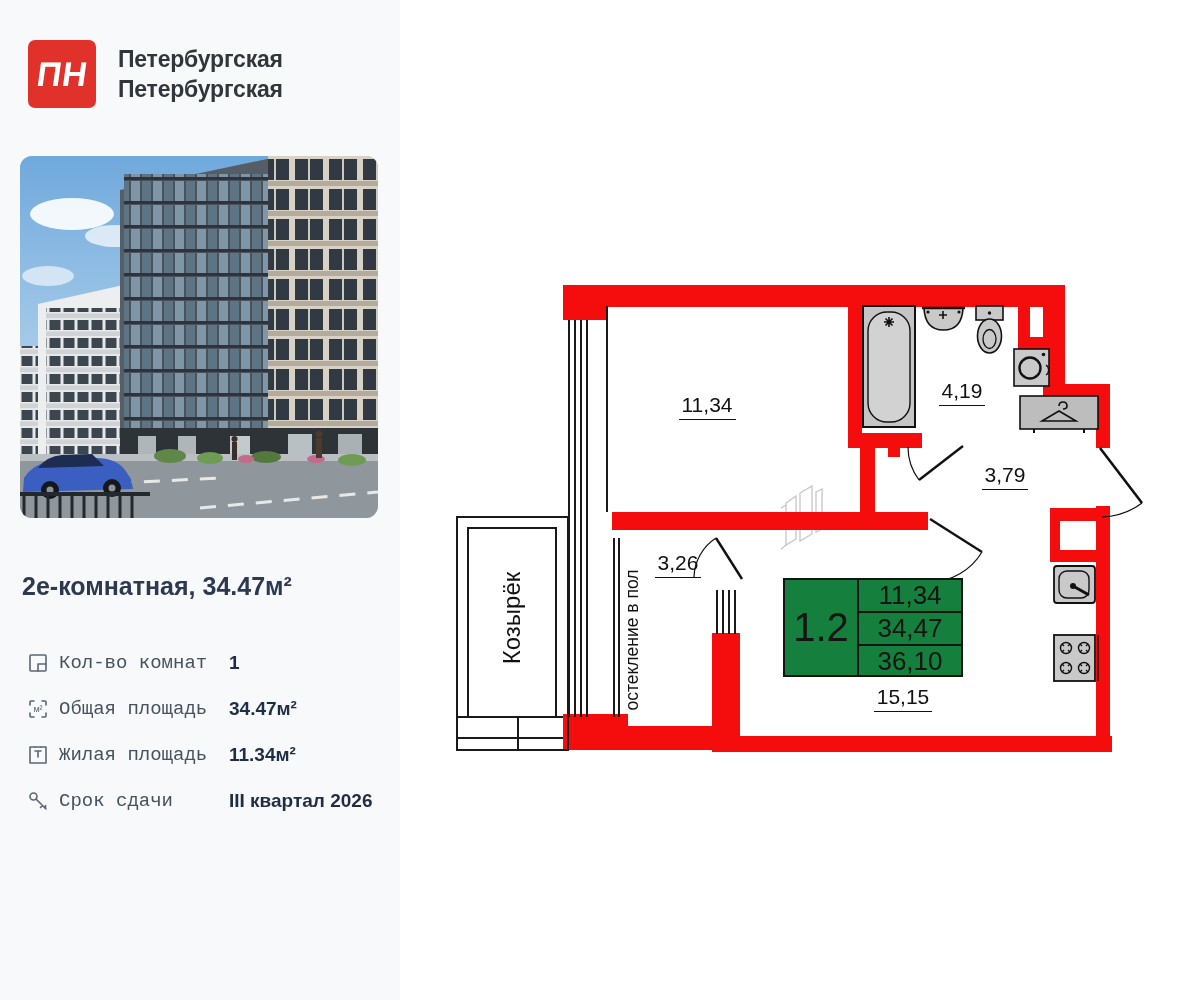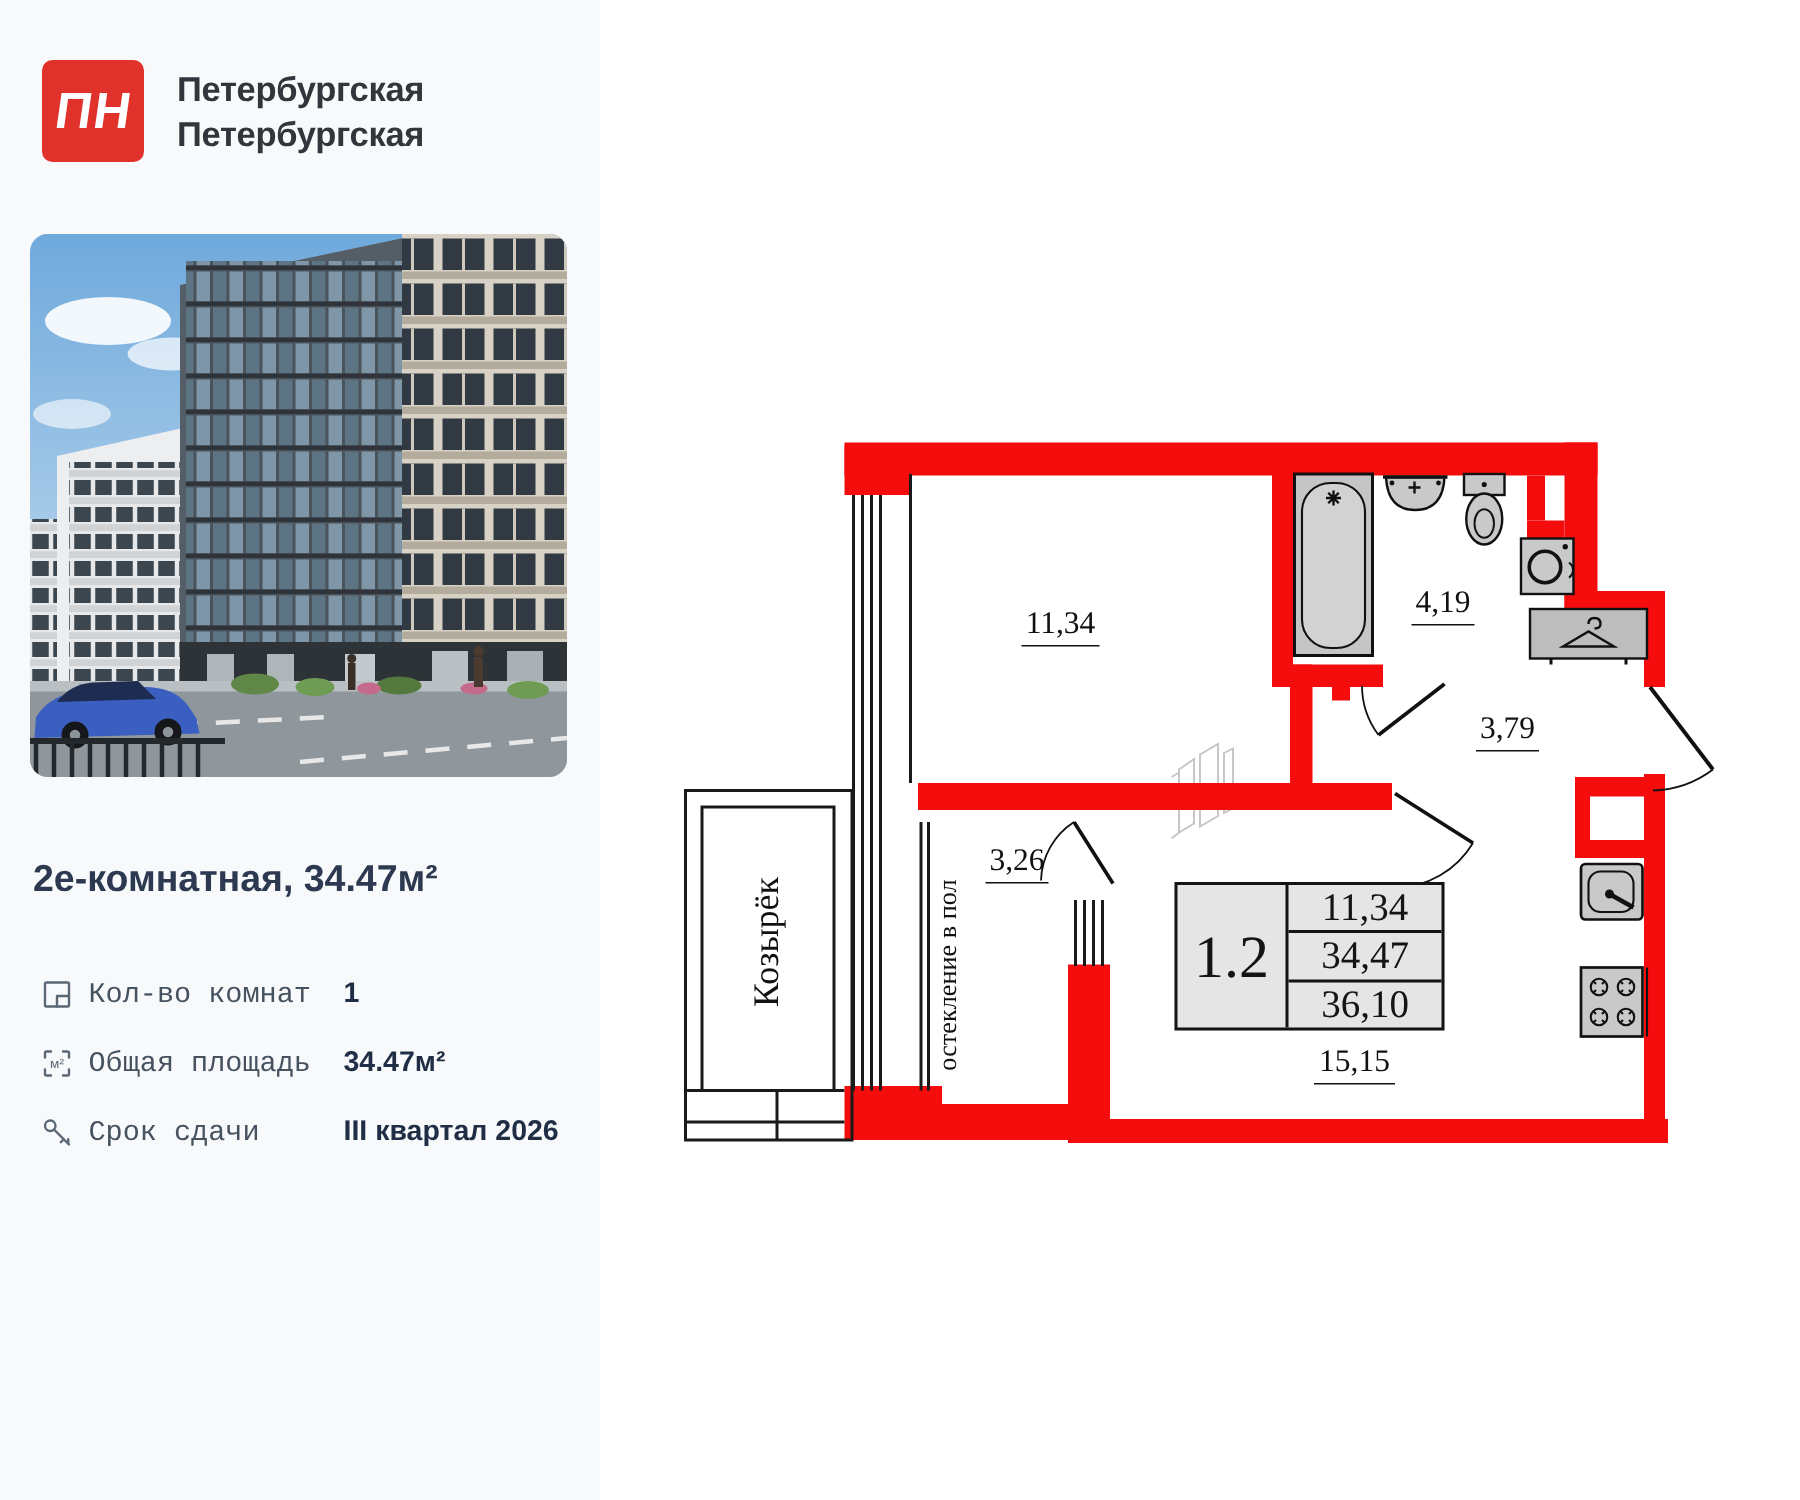--- a/index.html
+++ b/index.html
@@ -17,26 +17,26 @@
   .photo{position:absolute;left:20px;top:156px;width:358px;height:362px;border-radius:12px;overflow:hidden;background:#bcd3e8;}
   
   .title{position:absolute;left:22px;top:572px;font-size:25px;font-weight:700;color:#2c3950;}
   .details{position:absolute;left:26px;top:640px;width:350px;}
   .drow{display:flex;align-items:center;height:46px;}
   .dicon{width:24px;height:24px;flex:0 0 24px;margin-right:9px;}
   .dicon svg{width:24px;height:24px;stroke:#5b6775;fill:none;stroke-width:1.6;stroke-linecap:round;stroke-linejoin:round;}
   .dlabel{font-size:19px;color:#46525f;width:170px;font-family:Liberation Mono, monospace;}
   .dvalue{font-size:19px;font-weight:700;color:#1f2d45;}
   
-  .plan{position:absolute;left:450px;top:285px;width:715px;height:490px;font-family:Liberation Serif, serif;}
+  .plan{position:absolute;left:450px;top:275px;width:715px;height:490px;}
   .plan svg.base{position:absolute;left:0;top:0;}
   .rlabel{position:absolute;font-size:21px;color:#111;text-align:center;}
   .rlabel span{border-bottom:1.6px solid #111;padding:0 3px 3px;}
   .vtext{position:absolute;white-space:nowrap;color:#111;}
-  .unit-table{position:absolute;left:333px;top:303px;width:180px;height:99px;display:flex;border:2.5px solid #141414;background:#e5e5e5;box-sizing:border-box;}
+  .unit-table{position:absolute;left:333px;top:303px;width:180px;height:99px;display:flex;border:2.5px solid #141414;background:#15803d;box-sizing:border-box;}
   .unit-num{width:72px;display:flex;align-items:center;justify-content:center;font-size:40px;color:#141414;border-right:2.5px solid #141414;}
   .unit-rows{flex:1;display:flex;flex-direction:column;}
   .unit-rows div{flex:1;display:flex;align-items:center;justify-content:center;font-size:26px;color:#141414;border-top:2.5px solid #141414;}
   .unit-rows div:first-child{border-top:none;}
 </style>
 </head>
 <body>
 
 <div class="left-panel">
 
@@ -150,20 +150,30 @@
             <path d="M4,8 V5 Q4,4 5,4 H8 M16,4 h3 Q20,4 20,5 V8 M20,16 v3 Q20,20 19,20 H16 M8,20 H5 Q4,20 4,19 V16"></path>
             <text x="12" y="15" text-anchor="middle" font-size="9" stroke="none" fill="#5b6775">м²</text>
           </svg>
       </span>
       <span class="dlabel">Общая площадь</span>
       <span class="dvalue">34.47м²</span>
     </div>
     <div class="drow">
       <span class="dicon">
         <svg viewBox="0 0 24 24">
+            <path d="M9,4 H4 V20 H20 V4 H15"></path>
+            <path d="M9,4 h6 M12,8 v6 M9,8 h6"></path>
+          </svg>
+      </span>
+      <span class="dlabel">Жилая площадь</span>
+      <span class="dvalue">11.34м²</span>
+    </div>
+    <div class="drow">
+      <span class="dicon">
+        <svg viewBox="0 0 24 24">
             <circle cx="7.5" cy="7.5" r="3.5"></circle>
             <path d="M10,10 L20,20 M16.5,16.5 L14.5,18.5 M19.5,19.5 V16.5"></path>
           </svg>
       </span>
       <span class="dlabel">Срок сдачи</span>
       <span class="dvalue">III квартал 2026</span>
     </div>
   </div>
 </div>
 

